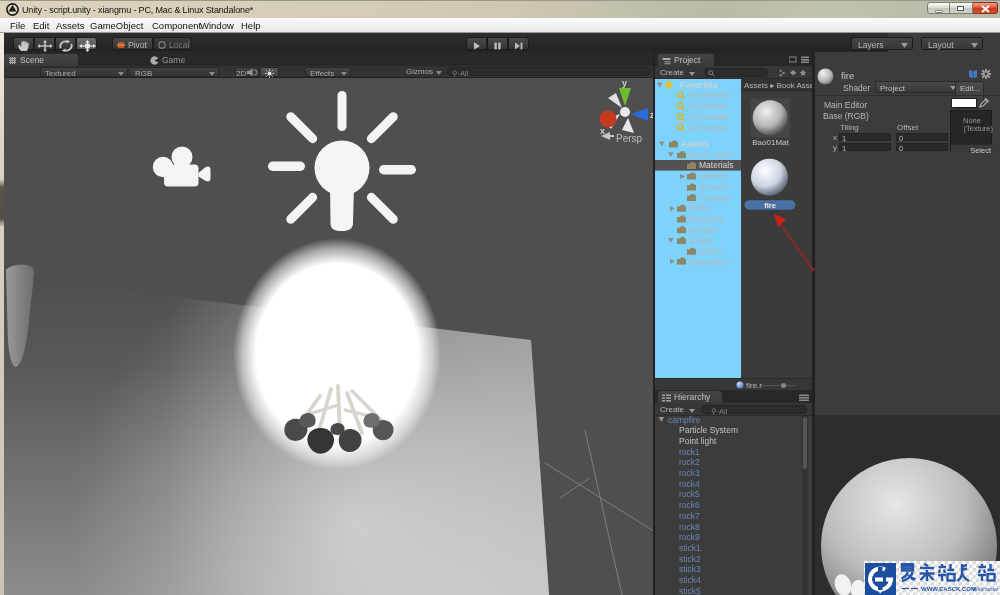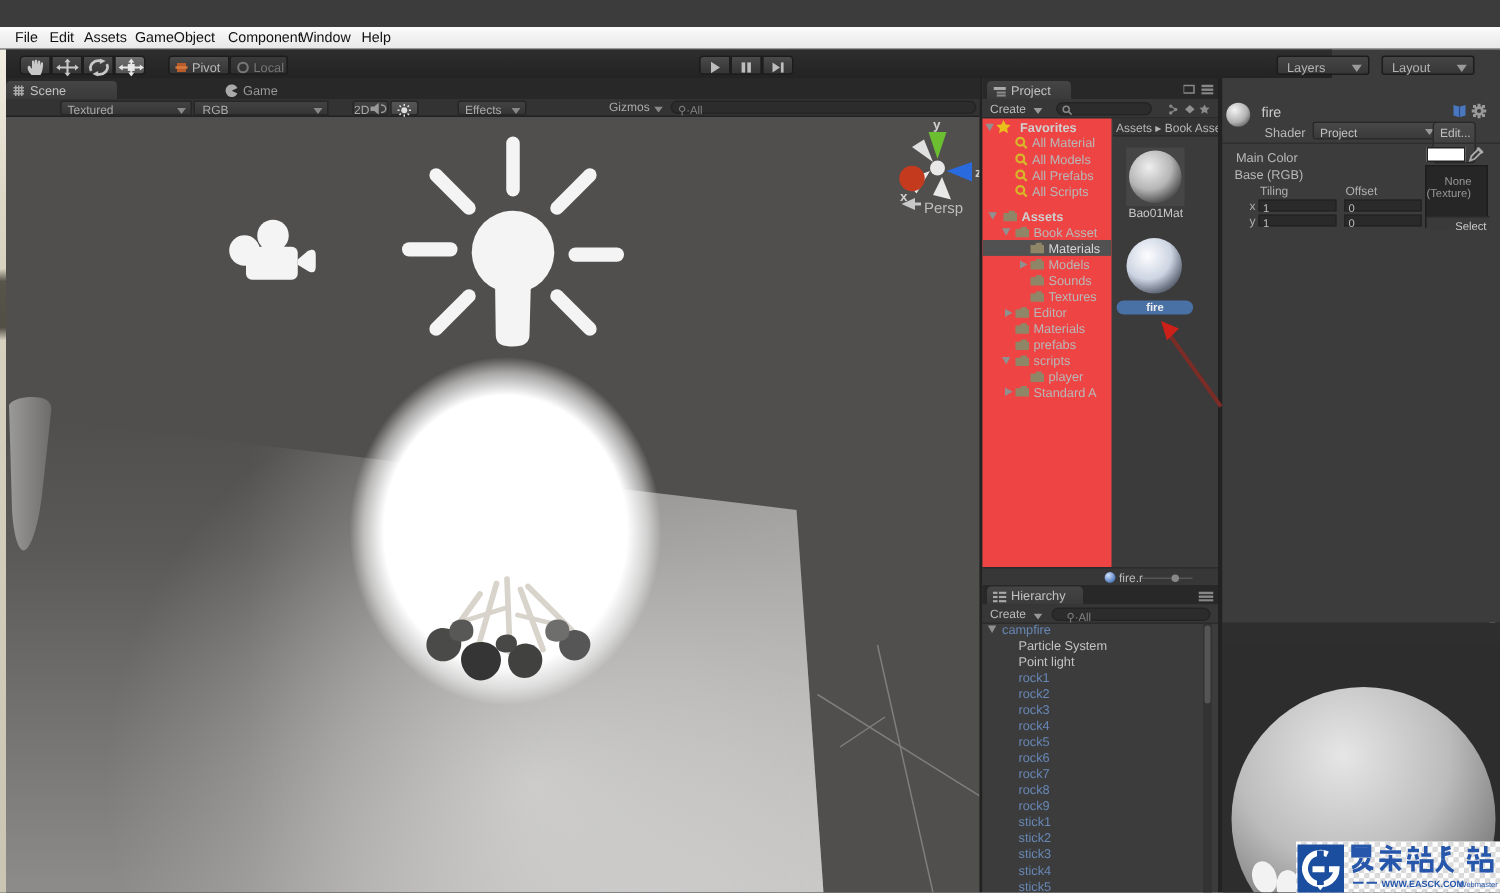--- a/index.html
+++ b/index.html
@@ -52,20 +52,43 @@
 #inspPanel { left:815px; top:52px; width:185px; height:363px; }
 #prevPanel { left:815px; top:415px; width:185px; height:180px; background:#2e2e2e; }
 
 .field { position:absolute; height:8px; background:#2a2a2a; border:1px solid #232323;
   color:#bbb; font-size:7.5px; padding-left:2px; }
 </style>
 </head>
 <body>
 <div id="root">
 
+  <div id="titlebar" class="abs">
+    <svg class="abs" style="left:6px;top:2px" width="13" height="13" viewBox="0 0 13 13">
+      <circle cx="6.5" cy="6.5" r="5.6" fill="none" stroke="#1a1a1a" stroke-width="1.6"></circle>
+      <path d="M6.5 2 L10.5 8.5 L2.5 8.5 Z" fill="#1a1a1a"></path>
+    </svg>
+    <div id="titletext" class="abs">Unity - script.unity - xiangmu - PC, Mac &amp; Linux Standalone*</div>
+    <div id="winbtns" class="abs">
+      <div class="abs" style="left:0;top:0;width:23px;height:12px;background:linear-gradient(#fdfdfb,#dcdcd4 45%,#c5c5bb 50%,#d2d2c8);border:1px solid #7c7c74;border-radius:3px 0 0 3px">
+        <div class="abs" style="left:7px;top:7px;width:8px;height:2.5px;background:#fff;border:1px solid #888;border-radius:1px"></div>
+      </div>
+      <div class="abs" style="left:23px;top:0;width:23px;height:12px;background:linear-gradient(#fdfdfb,#dcdcd4 45%,#c5c5bb 50%,#d2d2c8);border:1px solid #7c7c74;border-left:none">
+        <div class="abs" style="left:7px;top:3px;width:7px;height:5px;border:1.5px solid #555;background:#f8f8f4"></div>
+      </div>
+      <div class="abs" style="left:46px;top:0;width:25px;height:12px;background:linear-gradient(#f0a088,#e2654a 40%,#cc3a1c 55%,#d5522f);border:1px solid #8c3018;border-radius:0 3px 3px 0;border-left:none">
+        <svg width="9" height="8" viewBox="0 0 9 8" style="position:absolute;left:8px;top:2px">
+            <g stroke="#fff" stroke-width="2">
+              <line x1="1" y1="1" x2="8" y2="7"></line>
+              <line x1="8" y1="1" x2="1" y2="7"></line>
+            </g>
+          </svg>
+      </div>
+    </div>
+  </div>
 
   <div id="menubar" class="abs">
     <div class="menuitem" style="left:10px">File</div>
     <div class="menuitem" style="left:33px">Edit</div>
     <div class="menuitem" style="left:56px">Assets</div>
     <div class="menuitem" style="left:90px">GameObject</div>
     <div class="menuitem" style="left:152px">Component</div>
     <div class="menuitem" style="left:200px">Window</div>
     <div class="menuitem" style="left:241px">Help</div>
   </div>
@@ -380,21 +403,21 @@
             <circle cx="5.8" cy="4" r="1.1"></circle>
             <circle cx="2.5" cy="6.3" r="1.1"></circle>
             <line x1="2.5" y1="1.7" x2="5.8" y2="4" stroke="#8a8a8a" stroke-width="0.7"></line>
             <line x1="2.5" y1="6.3" x2="5.8" y2="4" stroke="#8a8a8a" stroke-width="0.7"></line>
           </g>
         <path d="M12 3.8 L15.2 1 L18.4 3.8 L15.2 6.6 Z" fill="#909090"></path>
         <path d="M25 0.6 L26.1 2.6 L28.4 2.9 L26.7 4.5 L27.1 6.8 L25 5.7 L22.9 6.8 L23.3 4.5 L21.6 2.9 L23.9 2.6 Z" fill="#8a8a8a"></path>
       </svg>
     </div>
 
-    <div class="abs" style="left:0;top:27px;width:86px;height:299px;background:#ef4444;overflow:hidden">
+    <div class="abs" style="left:0;top:27px;width:86px;height:299px;background:#7dd3fc;overflow:hidden">
       <svg width="86" height="299" viewBox="0 0 86 299">
         <defs>
           <g id="folder">
               <path d="M0 1.5 L3 1.5 L4 0 L7.5 0 L7.5 1.5 L9 1.5 L9 7 L0 7 Z" fill="#8f8668"></path>
             </g>
           <g id="mag">
               <circle cx="3.2" cy="3.2" r="2.6" fill="none" stroke="#d8b62a" stroke-width="1.5"></circle>
               <line x1="5.2" y1="5.2" x2="7.5" y2="7.5" stroke="#d8b62a" stroke-width="1.5"></line>
             </g>
           <g id="tri">
@@ -593,30 +616,30 @@
     <div class="abs" style="left:60px;top:29px;width:85px;height:12px;background:linear-gradient(#484848,#3a3a3a);border:1px solid #2a2a2a;border-radius:2px">
       <span class="abs" style="left:4px;top:1.5px;font-size:8px;color:#c0c0c0">Project</span>
       <svg width="6" height="4" viewBox="0 0 6 4" style="position:absolute;right:3px;top:4px">
           <path d="M0 0 L6 0 L3 4 Z" fill="#999"></path>
         </svg>
     </div>
     <div class="abs" style="left:140px;top:29px;width:29px;height:28px;background:linear-gradient(#4a4a4a,#3a3a3a);border:1px solid #2a2a2a;border-radius:3px">
       <span class="abs" style="left:4px;top:1.5px;font-size:8px;color:#c0c0c0">Edit...</span>
     </div>
     <div class="abs" style="left:0;top:43px;width:185px;height:1px;background:#2e2e2e"></div>
-    <div class="abs" style="left:9px;top:48px;font-size:8.5px;color:#b8b8b8">Main Color</div>
+    <div class="abs" style="left:9px;top:48px;font-size:8.5px;color:#b8b8b8">Main Editor</div>
     <div class="abs" style="left:136px;top:46px;width:26px;height:10px;background:#fff;border:1px solid #222"></div>
     <svg width="11" height="11" viewBox="0 0 11 11" style="position:absolute;left:164px;top:45px">
         <path d="M1 10 L2 7 L7 2 L9 4 L4 9 Z" fill="none" stroke="#aaa" stroke-width="1.2"></path>
         <path d="M6.5 1 L10 4.5 L8.8 5.7 L5.3 2.2 Z" fill="#aaa"></path>
       </svg>
     <div class="abs" style="left:8px;top:59px;font-size:8.5px;color:#b8b8b8">Base (RGB)</div>
     <div class="abs" style="left:135px;top:58px;width:42px;height:42px;background:#262626;border:1px solid #1d1d1d">
       <div class="abs" style="left:0;top:5px;width:42px;text-align:center;font-size:7.5px;color:#989898">None</div>
-      <div class="abs" style="left:0;top:13px;width:42px;text-align:left;font-size:7.5px;color:#989898">(Texture)</div>
+      <div class="abs" style="left:0;top:13px;width:42px;text-align:right;font-size:7.5px;color:#989898">(Texture)</div>
       <div class="abs" style="left:0;top:33px;width:42px;height:9px;background:#3a3a3a;border-top:1px solid #2a2a2a">
         <span class="abs" style="right:2px;top:0.5px;font-size:7.5px;color:#ccc">Select</span>
       </div>
     </div>
     <div class="abs" style="left:25px;top:71px;font-size:8px;color:#b0b0b0">Tiling</div>
     <div class="abs" style="left:82px;top:71px;font-size:8px;color:#b0b0b0">Offset</div>
     <div class="abs" style="left:18px;top:81px;font-size:8px;color:#b0b0b0">x</div>
     <div class="field" style="left:24px;top:81px;width:52px">1</div>
     <div class="field" style="left:81px;top:81px;width:52px">0</div>
     <div class="abs" style="left:18px;top:91px;font-size:8px;color:#b0b0b0">y</div>

